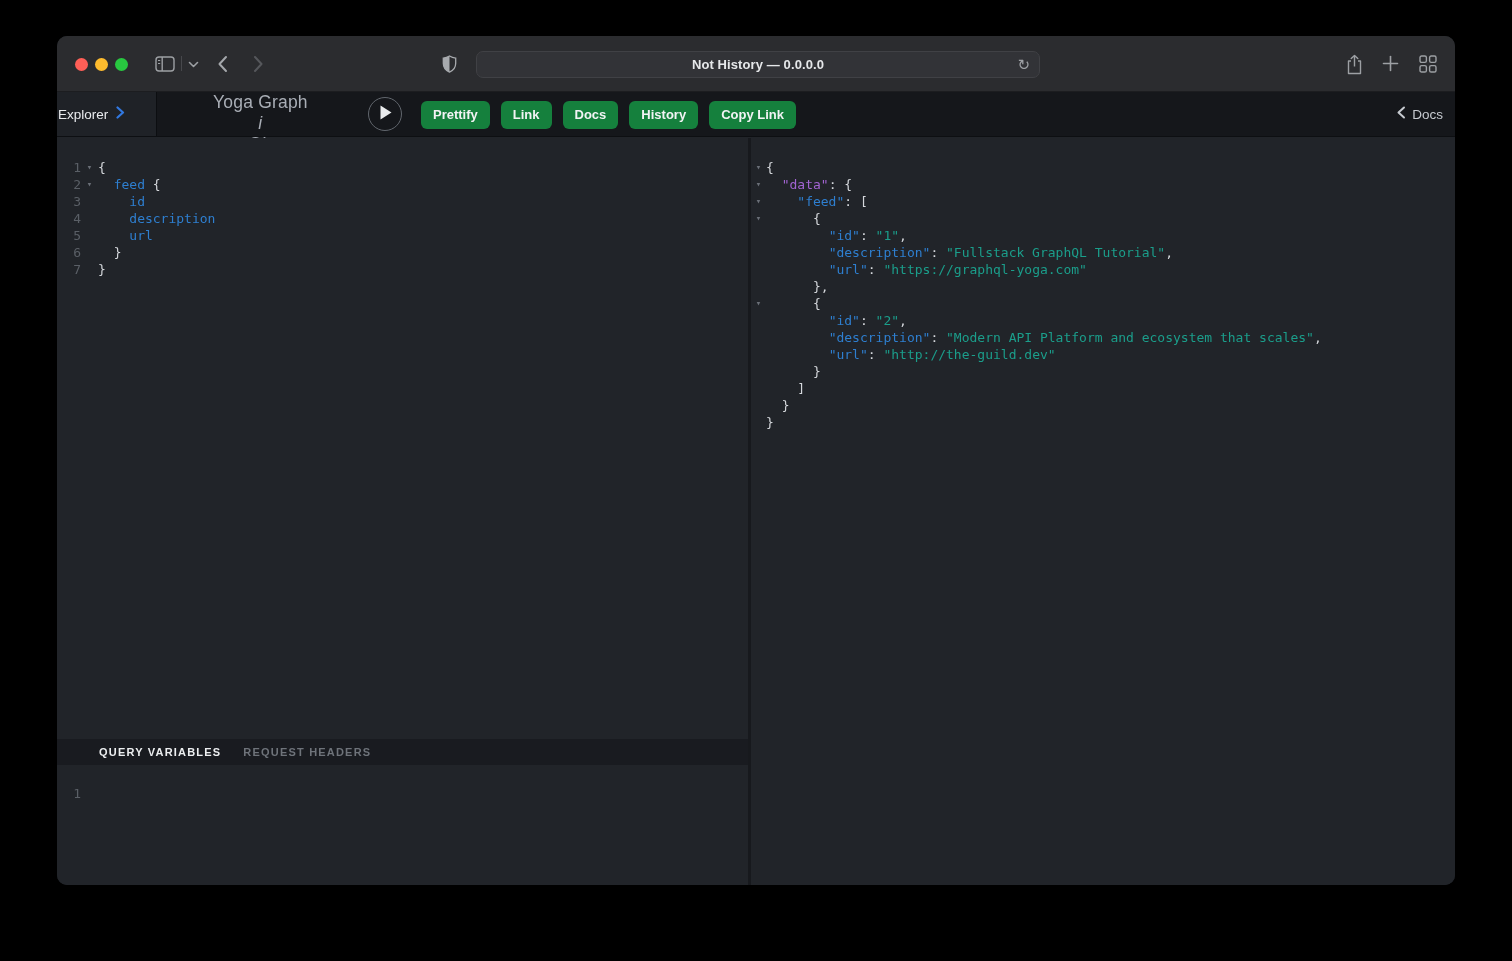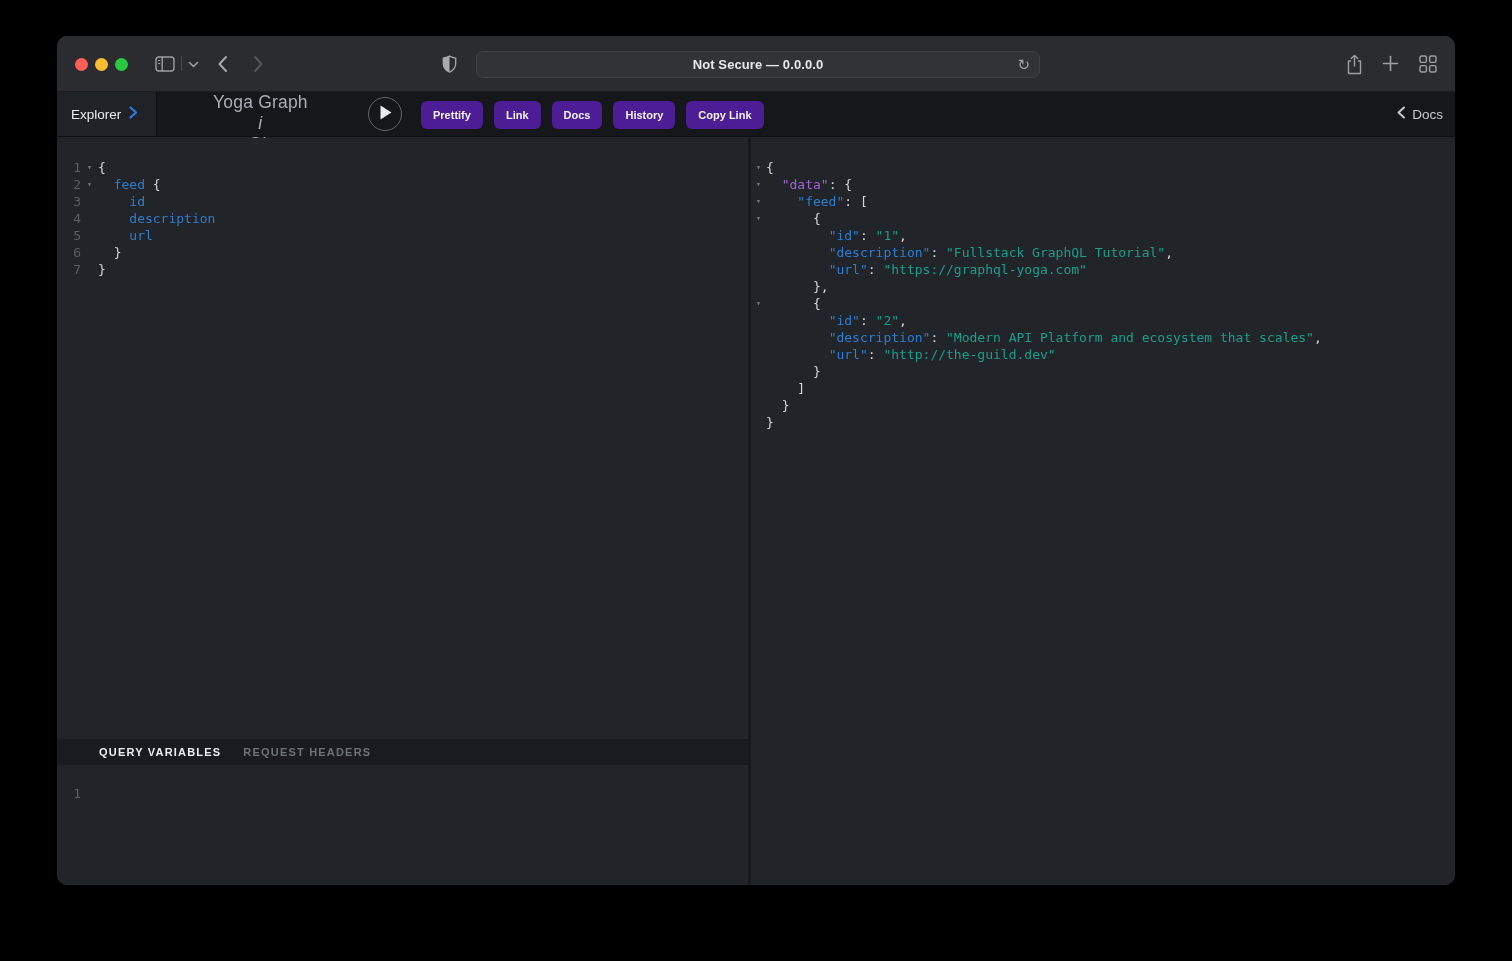--- a/index.html
+++ b/index.html
@@ -24,31 +24,31 @@
     background:#323337; border:1px solid #404145; border-radius:7px;
     display:flex; align-items:center; justify-content:center; }
   .url-text { font-size:13px; font-weight:600; color:#e6e8ea; letter-spacing:.1px; }
   .reload { position:absolute; right:9px; top:4px; font-size:15px; color:#9da0a4;
     font-family:"DejaVu Sans", sans-serif; cursor:default; }
 
   
   .gql-header { position:relative; height:45px; background:#15171b; border-bottom:1px solid #0d0f12; }
   .explorer-box { position:absolute; left:0; top:0; width:100px; height:100%;
     background:#1f2227; border-right:1px solid #0c0e11;
-    display:flex; align-items:center; padding-left:14px; gap:8px; cursor:pointer; }
+    display:flex; align-items:center; padding-left:1px; gap:8px; cursor:pointer; }
   .explorer-label { color:#e9ebee; font-size:13.5px; }
   .gql-title { position:absolute; left:156px; top:0; height:100%; display:flex; align-items:center;
     color:#a9aeb6; font-size:17.5px; letter-spacing:.2px;flex-direction:column; }
   .gql-title .it { font-style:italic; }
   .play-btn { position:absolute; left:311px; top:5px; width:34px; height:34px; border-radius:50%;
     border:1.5px solid #61666d; background:transparent; display:flex; align-items:center;
     justify-content:center; cursor:pointer; }
   .toolbar-buttons { position:absolute; left:364px; top:8.5px; display:flex; gap:11px; }
-  .tb-btn { background:#4c1d95; border:none; border-radius:6px; color:#f2f3f5;
-    font-size:11px; font-weight:600; font-family:"Liberation Sans", sans-serif;
+  .tb-btn { background:#15803d; border:none; border-radius:6px; color:#f2f3f5;
+    font-size:13px; font-weight:600; font-family:"Liberation Sans", sans-serif;
     padding:6px 12px; height:28px; cursor:pointer; white-space:nowrap; }
   .docs-box { position:absolute; right:12px; top:0; height:100%; display:flex;
     align-items:center; gap:6px; color:#c6cad0; font-size:13.5px; cursor:pointer; }
 
   
   .main { position:absolute; top:102px; bottom:0; left:0; right:0; display:flex; }
   .left-pane { width:691px; display:flex; flex-direction:column; background:#212429; }
   .pane-divider { width:3px; background:#17191d; }
   .right-pane { flex:1; background:#212429; padding-top:21px; overflow:hidden; cursor:text; }
 
@@ -111,21 +111,21 @@
     </span>
 
     <span class="chrome-icon" style="left:385px; top:19px;">
       <svg width="15" height="18" viewBox="0 0 15 18">
         <path d="M7.5 1 C5.6 2.2 3.4 2.9 1.3 3.1 v5.2 c0 4.4 2.6 7.3 6.2 8.8 c3.6-1.5 6.2-4.4 6.2-8.8 V3.1 C11.6 2.9 9.4 2.2 7.5 1 Z" fill="none" stroke="#a7aaae" stroke-width="1.3"></path>
         <path d="M7.5 1 C5.6 2.2 3.4 2.9 1.3 3.1 v5.2 c0 4.4 2.6 7.3 6.2 8.8 Z" fill="#a7aaae"></path>
       </svg>
     </span>
 
     <div class="url-field">
-      <span class="url-text">Not Secure — 0.0.0.0</span>
+      <span class="url-text">Not History — 0.0.0.0</span>
       <span class="reload">↻</span>
     </div>
 
     <span class="chrome-icon" style="left:1289px; top:18px;">
       <svg width="17" height="21" viewBox="0 0 17 21">
         <path d="M5 7 H2.5 V19.5 H14.5 V7 H12" fill="none" stroke="#9da0a4" stroke-width="1.4" stroke-linejoin="round"></path>
         <line x1="8.5" y1="1.8" x2="8.5" y2="12.5" stroke="#9da0a4" stroke-width="1.4"></line>
         <polyline points="5.2,4.6 8.5,1.4 11.8,4.6" fill="none" stroke="#9da0a4" stroke-width="1.4" stroke-linecap="round" stroke-linejoin="round"></polyline>
       </svg>
     </span>

